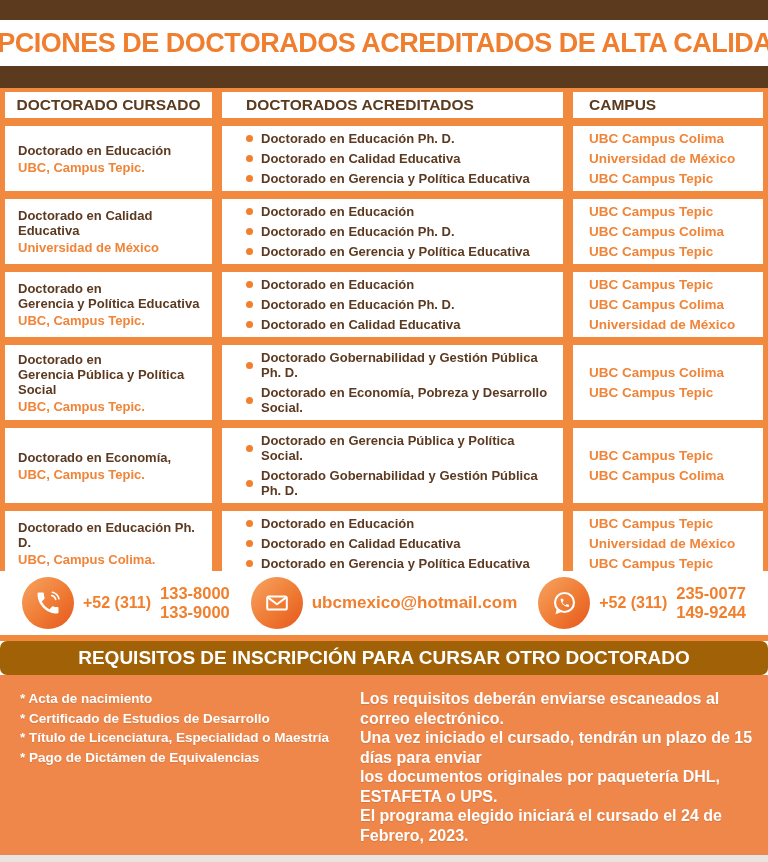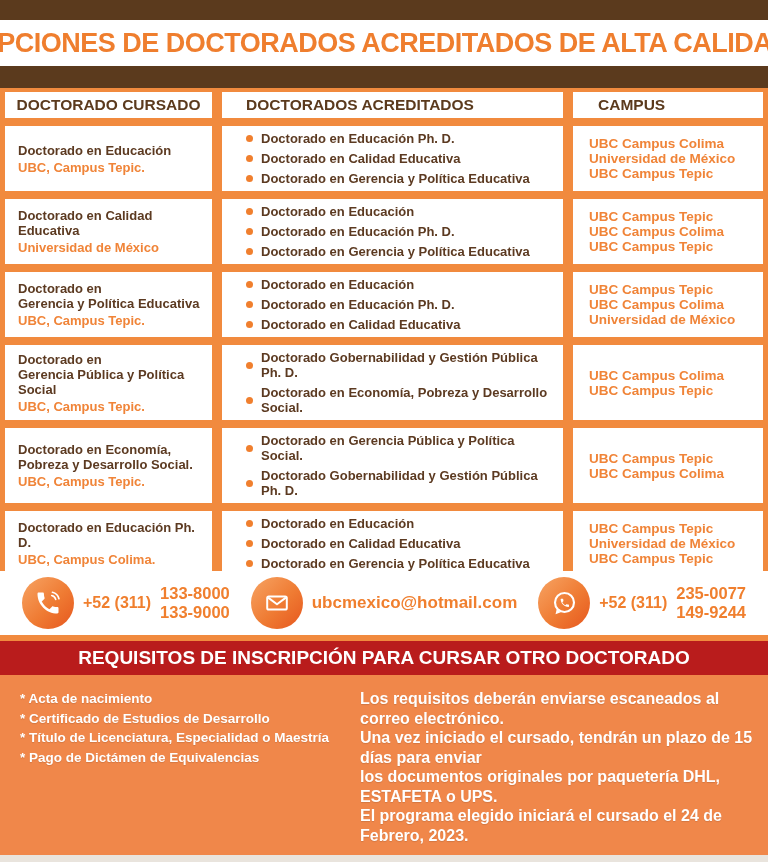--- a/index.html
+++ b/index.html
@@ -23,29 +23,29 @@
   #grid{
     flex:1 1 auto; min-height:0; overflow:hidden;
     display:grid; grid-template-columns:207px 341px 190px;
     column-gap:10px; row-gap:8px; align-content:start;
     padding:4px 5px 6px 5px; background:#F18A3E;
   }
   .cell{ background:#ffffff; display:flex; flex-direction:column; justify-content:center; }
   .head{ min-height:26px; color:#5B3A1D; font-weight:bold; font-size:15.5px; }
   .head.h1{ align-items:center; }
   .head.h2{ padding-left:24px; }
-  .head.h3{ padding-left:25px; }
+  .head.h3{ padding-left:16px; }
   .col1{ padding:5px 6px 5px 13px; }
   .brown-line{ color:#5C3A21; font-weight:bold; font-size:13px; line-height:15px; }
   .orange-line{ color:#F08438; font-weight:bold; font-size:13px; line-height:15px; margin-top:2px; }
   .col2{ padding:5px 8px 5px 24px; gap:5px; }
   .bullet-line{ display:flex; align-items:center; gap:8px; }
   .dot{ width:7px; height:7px; border-radius:50%; background:#F07F2E; flex:0 0 auto; }
   .bullet-line span:last-child{ color:#5C3A21; font-weight:bold; font-size:13px; line-height:15px; }
-  .col3{ padding:5px 6px 5px 16px; }
+  .col3{ padding:5px 6px 5px 16px; gap:5px; }
   .campus-line{ color:#F08438; font-weight:bold; font-size:13.5px; line-height:15px; }
 
   
   .contact{
     flex:0 0 64px; background:#ffffff; display:flex; align-items:center;
     justify-content:space-between; padding:0 22px;gap:12px;
   }
   .cgroup{ display:flex; align-items:center; gap:9px; }
   .icon-circle{
     width:52px; height:52px; border-radius:50%; flex:0 0 auto;
@@ -54,21 +54,21 @@
   }
   .cprefix{ color:#F07F2E; font-weight:bold; font-size:16px; white-space:nowrap; }
   .cnumbers{ display:flex; flex-direction:column; }
   .cnumbers span{ color:#F07F2E; font-weight:bold; font-size:16.5px; line-height:19px; white-space:nowrap; }
   .cemail{ color:#F07F2E; font-weight:bold; font-size:17px; white-space:nowrap; }
 
   .orange-sep{ height:6px; background:#F18A3E; flex:0 0 auto; }
 
   
   .req-bar{
-    flex:0 0 34px; background:#b91c1c; display:flex; align-items:center; justify-content:center;
+    flex:0 0 34px; background:#a16207; display:flex; align-items:center; justify-content:center;border-radius:7px;
   }
   .req-bar h2{ color:#ffffff; font-size:19px; font-weight:bold; white-space:nowrap; }
   .footer{
     flex:1 1 auto; background:#F0874A; display:flex; gap:14px;
     padding:14px 14px 10px 20px; color:#ffffff;
   }
   .req-items{ width:326px; flex:0 0 auto; display:flex; flex-direction:column; }
   .req-item{ font-weight:bold; font-size:13.5px; line-height:19.5px; text-shadow:0 1px 1px rgba(0,0,0,0.12); }
   .req-note{ flex:1 1 auto; display:flex; flex-direction:column; justify-content:center; }
   .note-line{ font-weight:bold; font-size:16px; line-height:19.5px; text-shadow:0 1px 1px rgba(0,0,0,0.12); }
@@ -176,21 +176,20 @@
           <span class="dot"></span>
           <span>Doctorado en Economía, Pobreza y Desarrollo Social.</span>
         </div>
       </div>
       <div class="cell col3">
         <div class="campus-line">UBC Campus Colima</div>
         <div class="campus-line">UBC Campus Tepic</div>
       </div>
       <div class="cell col1">
         <div class="brown-line">Doctorado en Economía,</div>
-        <div class="brown-line">Pobreza y Desarrollo Social.</div>
         <div class="orange-line">UBC, Campus Tepic.</div>
       </div>
       <div class="cell col2">
         <div class="bullet-line">
           <span class="dot"></span>
           <span>Doctorado en Gerencia Pública y Política Social.</span>
         </div>
         <div class="bullet-line">
           <span class="dot"></span>
           <span>Doctorado Gobernabilidad y Gestión Pública Ph. D.</span>

